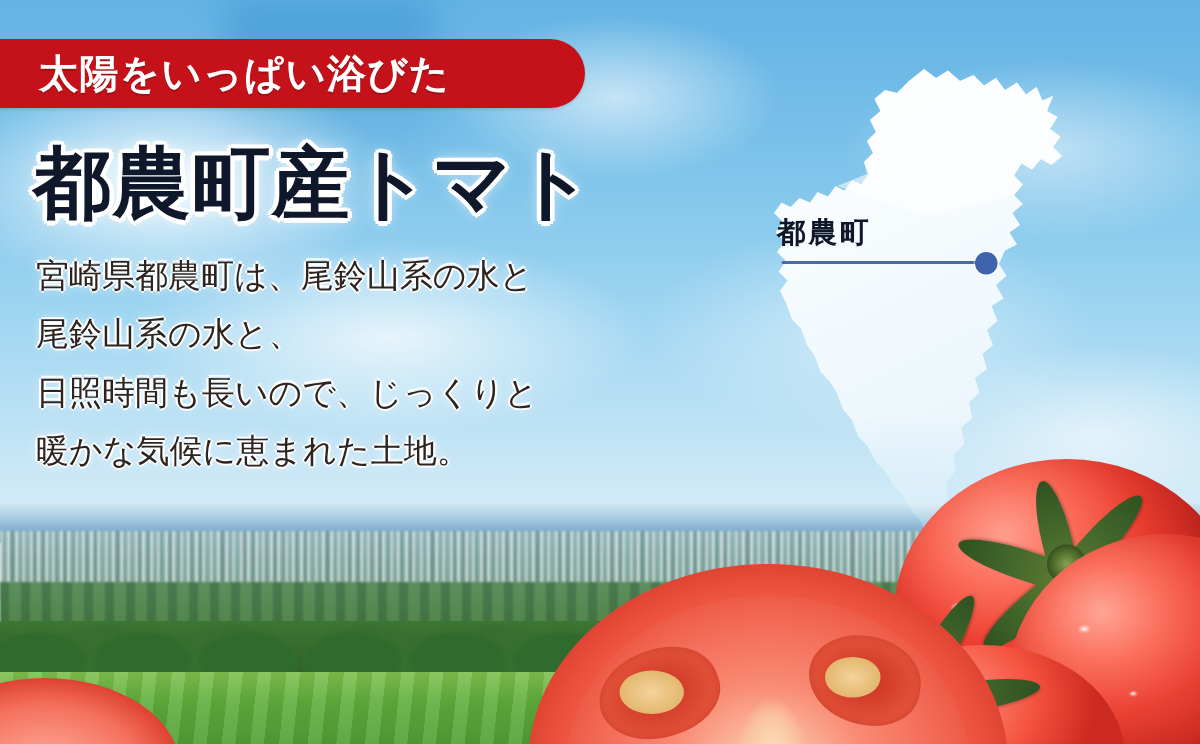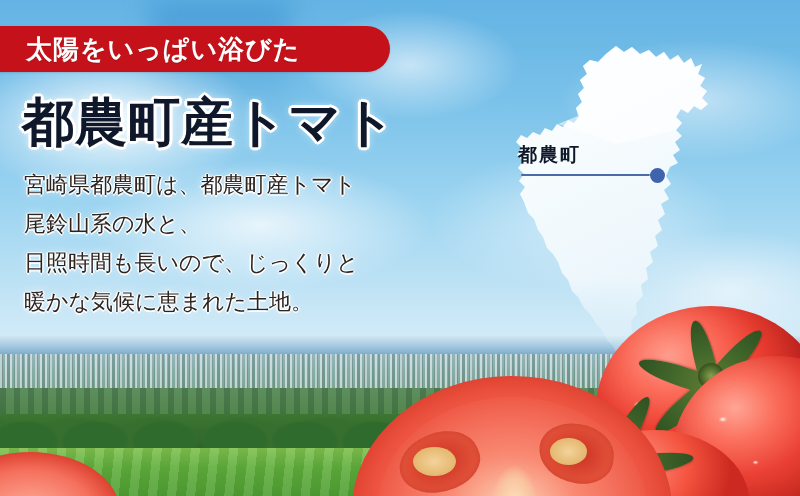--- a/index.html
+++ b/index.html
@@ -331,19 +331,19 @@
     </div>
   </div>
 
   <div class="banner">
     <span class="banner-text">太陽をいっぱい浴びた</span>
   </div>
 
   <div class="headline">都農町産トマト</div>
 
   <div class="body-copy">
-    <p>宮崎県都農町は、都農町産トマト</p>
+    <p>宮崎県都農町は、尾鈴山系の水と</p>
     <p>尾鈴山系の水と、</p>
     <p>日照時間も長いので、じっくりと</p>
     <p>暖かな気候に恵まれた土地。</p>
   </div>
 
 </div>
 
 </body></html>

